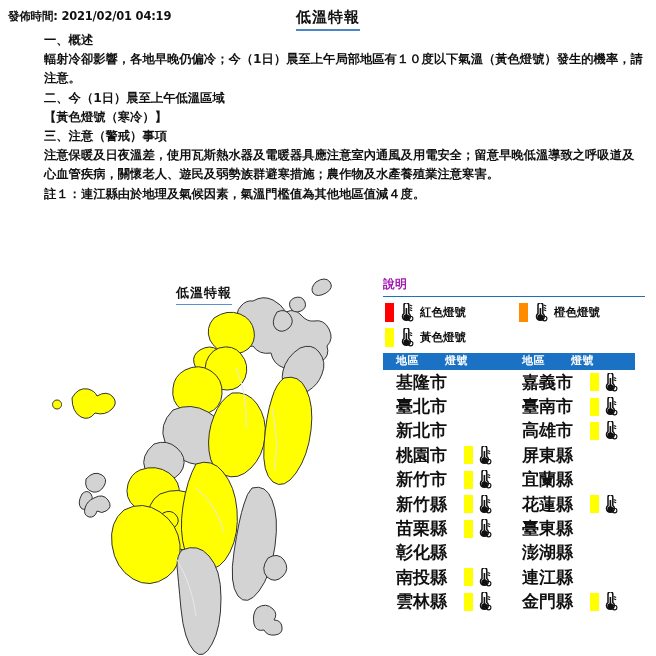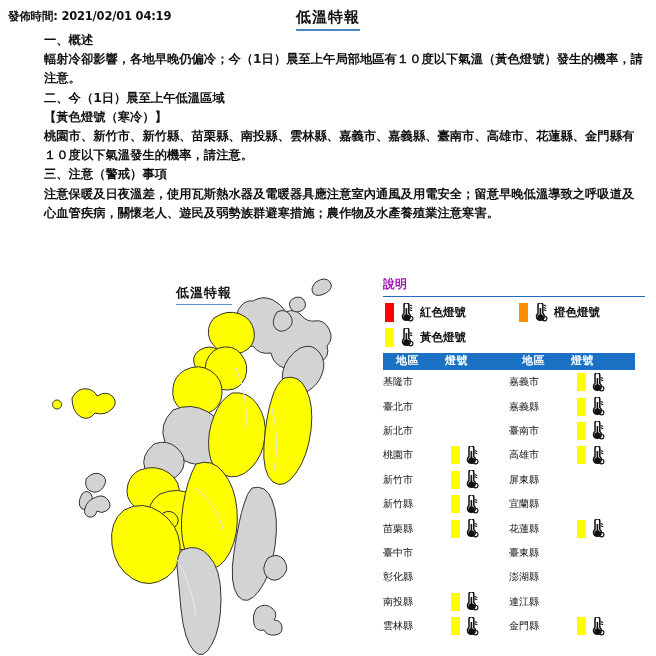--- a/index.html
+++ b/index.html
@@ -69,41 +69,41 @@
   .tbl-col.left{left:0;}
   .tbl-col.right{left:126px;}
   .tbl-head{
     height:17px;background:#1b72c4;
     display:flex;
   }
   .th{font-size:11px;font-weight:700;color:#ffffff;letter-spacing:0.5px;}
   .th.area{margin-left:13px;}
   .th.sig{margin-left:26px;}
   .tbl-row{height:24.4px;display:flex;align-items:center;}
-  .td-area{font-size:10px;font-weight:400;color:#111;width:54px;white-space:nowrap;}
+  .td-area{font-size:17px;font-weight:700;color:#111;margin-left:13px;width:54px;white-space:nowrap;}
   .td-sig{margin-left:14px;display:flex;align-items:center;gap:2px;height:24px;}
   .cell-swatch{width:9px;height:18px;display:block;}
   .thermo{display:block;}
 </style>
 </head>
 <body>
 
 <div class="page">
 
   <div class="bulletin">
     <div class="pubtime">發佈時間: 2021/02/01 04:19</div>
     <div class="doc-title">低溫特報</div>
     <div class="body-text">
       <p>一、概述</p>
       <p>輻射冷卻影響，各地早晚仍偏冷；今（1日）晨至上午局部地區有１０度以下氣溫（黃色燈號）發生的機率，請注意。</p>
       <p>二、今（1日）晨至上午低溫區域</p>
       <p>【黃色燈號（寒冷）】</p>
-      <p>桃園市、新竹市、新竹縣、苗栗縣、南投縣、雲林縣、嘉義市、嘉義縣、臺南市、高雄市、花蓮縣、金門縣有１０度以下氣溫發生的機率，請注意。</p>
       <p>三、注意（警戒）事項</p>
       <p>注意保暖及日夜溫差，使用瓦斯熱水器及電暖器具應注意室內通風及用電安全；留意早晚低溫導致之呼吸道及心血管疾病，關懷老人、遊民及弱勢族群避寒措施；農作物及水產養殖業注意寒害。</p>
+      <p>註１：連江縣由於地理及氣候因素，氣溫門檻值為其他地區值減４度。</p>
     </div>
   </div>
 
   <div class="graphic">
 
     <div class="map-col">
       <div class="map-title">低溫特報</div>
 
       <svg class="map-svg" width="372" height="398" viewBox="0 0 372 398">
         <g stroke="#333" stroke-width="1" stroke-linejoin="round">
@@ -275,24 +275,20 @@
                   <svg class="thermo" width="17" height="19" viewBox="0 0 17 19">
                     <path d="M7 2.2 a2.4 2.4 0 0 1 4.8 0 v8.2 a3.9 3.9 0 1 1 -4.8 0 z" fill="#fff" stroke="#111" stroke-width="1.5"></path>
                     <circle cx="9.4" cy="14.2" r="3" fill="#111"></circle>
                     <rect x="8.6" y="5" width="1.6" height="7" fill="#111"></rect>
                     <path d="M12.6 4.4 l2.6 1 M12.6 6.8 l2.6 1" stroke="#111" stroke-width="1.1"></path>
                     <circle cx="13.6" cy="15.6" r="2.3" fill="none" stroke="#111" stroke-width="1.1"></circle>
                   </svg>
                 </span>
               </div>
               <div class="tbl-row">
-                <span class="td-area">臺中市</span>
-                <span class="td-sig"></span>
-              </div>
-              <div class="tbl-row">
                 <span class="td-area">彰化縣</span>
                 <span class="td-sig"></span>
               </div>
               <div class="tbl-row">
                 <span class="td-area">南投縣</span>
                 <span class="td-sig">
                   <span class="cell-swatch" style="background:#FFFF00"></span>
                   <svg class="thermo" width="17" height="19" viewBox="0 0 17 19">
                     <path d="M7 2.2 a2.4 2.4 0 0 1 4.8 0 v8.2 a3.9 3.9 0 1 1 -4.8 0 z" fill="#fff" stroke="#111" stroke-width="1.5"></path>
                     <circle cx="9.4" cy="14.2" r="3" fill="#111"></circle>
@@ -330,33 +326,20 @@
                   <svg class="thermo" width="17" height="19" viewBox="0 0 17 19">
                     <path d="M7 2.2 a2.4 2.4 0 0 1 4.8 0 v8.2 a3.9 3.9 0 1 1 -4.8 0 z" fill="#fff" stroke="#111" stroke-width="1.5"></path>
                     <circle cx="9.4" cy="14.2" r="3" fill="#111"></circle>
                     <rect x="8.6" y="5" width="1.6" height="7" fill="#111"></rect>
                     <path d="M12.6 4.4 l2.6 1 M12.6 6.8 l2.6 1" stroke="#111" stroke-width="1.1"></path>
                     <circle cx="13.6" cy="15.6" r="2.3" fill="none" stroke="#111" stroke-width="1.1"></circle>
                   </svg>
                 </span>
               </div>
               <div class="tbl-row">
-                <span class="td-area">嘉義縣</span>
-                <span class="td-sig">
-                  <span class="cell-swatch" style="background:#FFFF00"></span>
-                  <svg class="thermo" width="17" height="19" viewBox="0 0 17 19">
-                    <path d="M7 2.2 a2.4 2.4 0 0 1 4.8 0 v8.2 a3.9 3.9 0 1 1 -4.8 0 z" fill="#fff" stroke="#111" stroke-width="1.5"></path>
-                    <circle cx="9.4" cy="14.2" r="3" fill="#111"></circle>
-                    <rect x="8.6" y="5" width="1.6" height="7" fill="#111"></rect>
-                    <path d="M12.6 4.4 l2.6 1 M12.6 6.8 l2.6 1" stroke="#111" stroke-width="1.1"></path>
-                    <circle cx="13.6" cy="15.6" r="2.3" fill="none" stroke="#111" stroke-width="1.1"></circle>
-                  </svg>
-                </span>
-              </div>
-              <div class="tbl-row">
                 <span class="td-area">臺南市</span>
                 <span class="td-sig">
                   <span class="cell-swatch" style="background:#FFFF00"></span>
                   <svg class="thermo" width="17" height="19" viewBox="0 0 17 19">
                     <path d="M7 2.2 a2.4 2.4 0 0 1 4.8 0 v8.2 a3.9 3.9 0 1 1 -4.8 0 z" fill="#fff" stroke="#111" stroke-width="1.5"></path>
                     <circle cx="9.4" cy="14.2" r="3" fill="#111"></circle>
                     <rect x="8.6" y="5" width="1.6" height="7" fill="#111"></rect>
                     <path d="M12.6 4.4 l2.6 1 M12.6 6.8 l2.6 1" stroke="#111" stroke-width="1.1"></path>
                     <circle cx="13.6" cy="15.6" r="2.3" fill="none" stroke="#111" stroke-width="1.1"></circle>
                   </svg>

